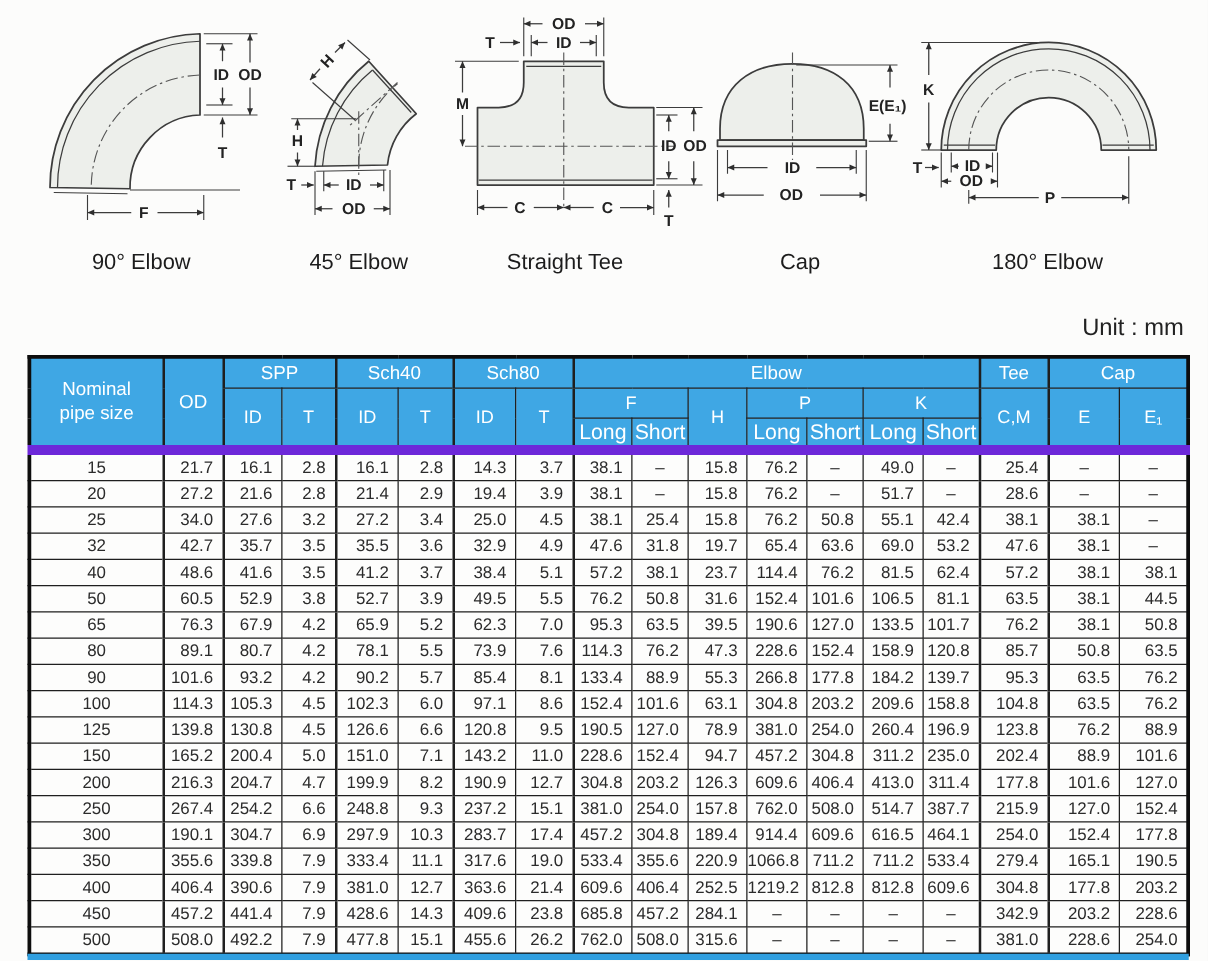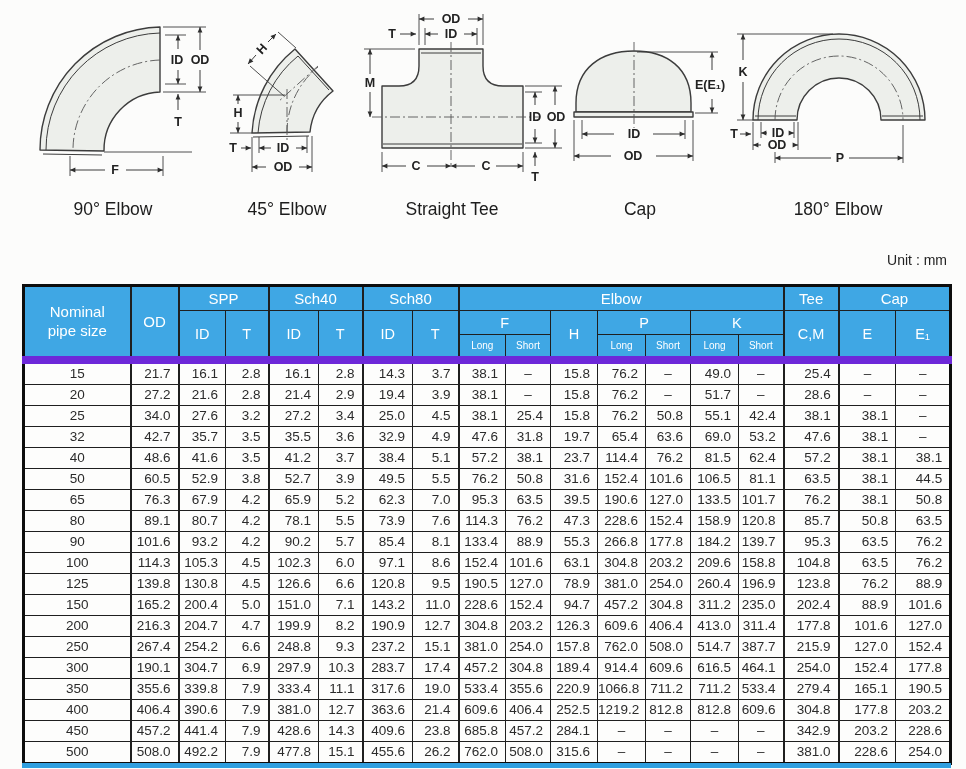--- a/index.html
+++ b/index.html
@@ -17,39 +17,39 @@
   .body-shape{fill:#edefeb;stroke:#3c3c3c;stroke-width:1.4;stroke-linejoin:round;}
   .thin{fill:none;stroke:#3c3c3c;stroke-width:1;}
   .ext{stroke:#3c3c3c;stroke-width:0.9;}
   .dim{stroke:#3c3c3c;stroke-width:1;fill:none;}
   .cl{fill:none;stroke:#555;stroke-width:0.9;stroke-dasharray:10 3 2 3;}
   .dlb{font:bold 12.5px "Liberation Sans","DejaVu Sans",sans-serif;fill:#222;text-anchor:middle;}
   .cap-text{font:400 17.5px "Liberation Sans","DejaVu Sans",sans-serif;fill:#1c1c1c;text-anchor:middle;}
   
   .unit{
     position:absolute;top:252px;left:760px;width:187px;
-    text-align:right;font-size:14px;color:#222;
+    text-align:right;font-size:19px;color:#222;
   }
   
   table.dims{
     position:absolute;left:22px;top:284px;width:929px;
     border-collapse:collapse;table-layout:fixed;
     border:3px solid #0d0d0d;
     font-family:"Liberation Sans","DejaVu Sans",sans-serif;
   }
   table.dims th, table.dims td{border:1px solid #1f1f1f;}
   table.dims th.gs, table.dims td.gs{border-left-width:2px;}
   thead th{
     background:#3fa7e4;color:#ffffff;font-weight:400;
     text-align:center;vertical-align:middle;padding:0;
   }
   thead{border-bottom:8px solid #6d28d9;}
   tr.h1 th{font-size:15px;height:23px;}
   tr.h2 th{font-size:14.5px;height:23px;}
-  tr.h3 th{font-size:10px;height:21px;}
+  tr.h3 th{font-size:17px;height:21px;}
   th.nominal div{line-height:1.25;}
   tbody td{
     height:20px;line-height:20px;font-size:13.5px;color:#2b2b2b;
     text-align:right;padding:0 7px 0 0;background:#fdfdfc;
     white-space:nowrap;overflow:hidden;
   }
   tbody td.c-nom, tbody td.dash{text-align:center;padding:0;}
   .bottom-strip{
     position:absolute;left:22px;top:763px;width:929px;height:5px;
     background:#2f9fe0;

